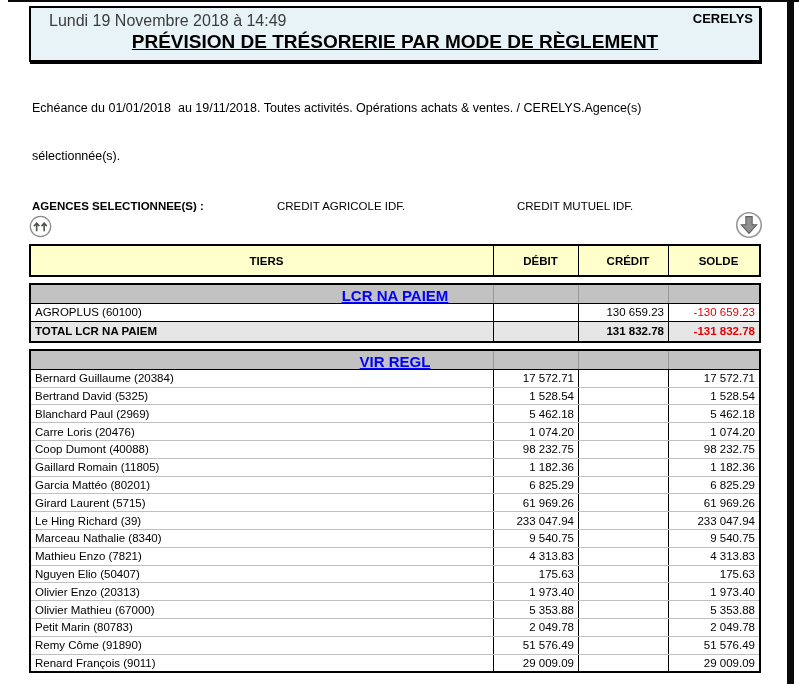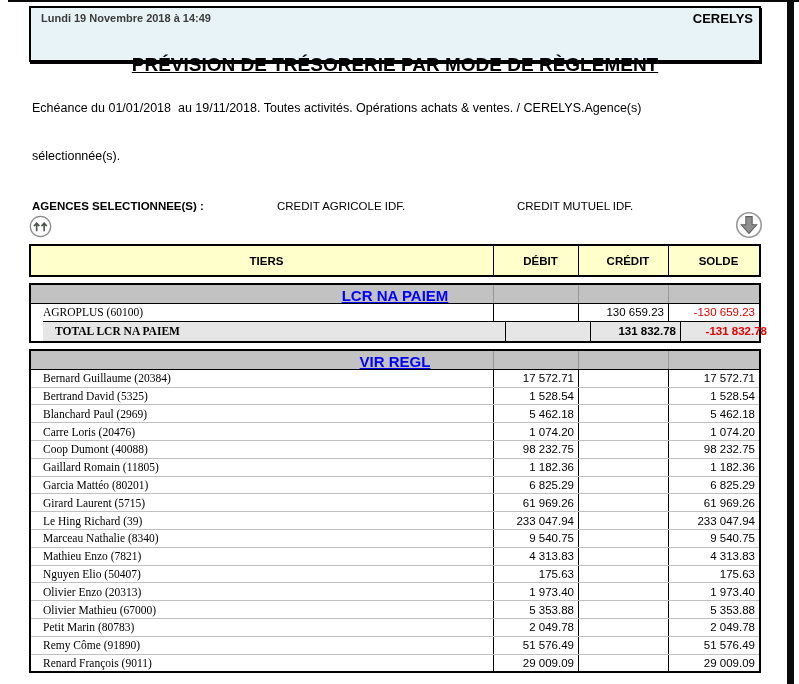--- a/index.html
+++ b/index.html
@@ -18,46 +18,45 @@
 
   
   .header-box {
     box-sizing:border-box;
     width:732px; height:56px;
     background:#e7f3f7;
     border:2px solid #000;
     box-shadow:1px 2px 0 #000;
     position:relative;
   }
-  .hb-date { position:absolute; left:10px; top:4px; font-size:11px; font-weight:bold; color:#3c3c3c; }
+  .hb-date { position:absolute; left:18px; top:4px; font-size:16px; font-weight:normal; color:#3c3c3c; }
   .hb-company { position:absolute; right:6px; top:3px; font-size:13px; font-weight:bold; }
   .hb-title {
     position:absolute; left:0; right:0; top:23px;
     text-align:center; font-size:19px; font-weight:bold;
     text-decoration:underline;
-    margin-top:23px;
   }
 
   
   .desc { margin-top:6px; padding-left:3px; font-size:12.5px; line-height:16px; white-space:pre-wrap; }
   .agences { margin-top:4px; padding-left:3px; font-size:11.5px; display:flex; align-items:flex-end; }
   .ag-label { font-weight:bold; width:245px; }
   .ag-1 { width:240px; }
 
   
   .icon-row { position:relative; height:27px; margin-top:2px; }
   .icon-btn { position:absolute; display:inline-block; line-height:0; cursor:pointer; }
   .icon-btn.up { left:0; top:1px; }
   .icon-btn.down { right:-2px; top:-3px; }
 
   
   .block { box-sizing:border-box; width:732px; border:2px solid #000; }
   .cols { display:grid; grid-template-columns:462px 85px 90px 91px; }
   .cell { display:flex; align-items:center; font-size:11.5px; overflow:hidden; }
-  .cell.tiers { padding-left:12px;font-family:Liberation Serif, serif; }
+  .cell.tiers { padding-left:4px; }
   .cell.num { justify-content:flex-end; padding-right:4px; }
   .cell.num-col { border-left:1px solid #000; }
   .neg { color:#e80000; }
 
   
   .thead { margin-top:3px; background:#ffffcc; }
   .thead .cols { height:29px; }
   .th { display:flex; align-items:center; justify-content:center; font-size:11.5px; font-weight:bold;padding-left:9px; }
   .th.num-col { border-left:1px solid #000; }
 
@@ -65,21 +64,21 @@
   .section-block { margin-top:6px; background:#fff; }
   .sec-head { position:relative; height:18px; background:#c2c2c2; border-bottom:1px solid #000; }
   .sec-head .cell.num-col { border-left:1px solid #989898; }
   .sec-link {
     position:absolute; left:0; right:0; top:2px;
     text-align:center; font-size:15px; font-weight:bold;
     color:#0000ff; text-decoration:underline; cursor:pointer;
   }
   .data-row { height:16.8px; }
   .data-row + .data-row { border-top:1px solid #c0c0c0; }
-  .total-row { height:19px; background:#e6e6e6; border-top:1px solid #000;margin-left:12px; }
+  .total-row { height:19px; background:#e6e6e6; border-top:1px solid #000; }
   .total-row .cell { font-weight:bold; }
 </style>
 </head>
 <body>
 
 <div class="top-edge"></div>
 <div class="right-edge"></div>
 
 <div class="content">
 

